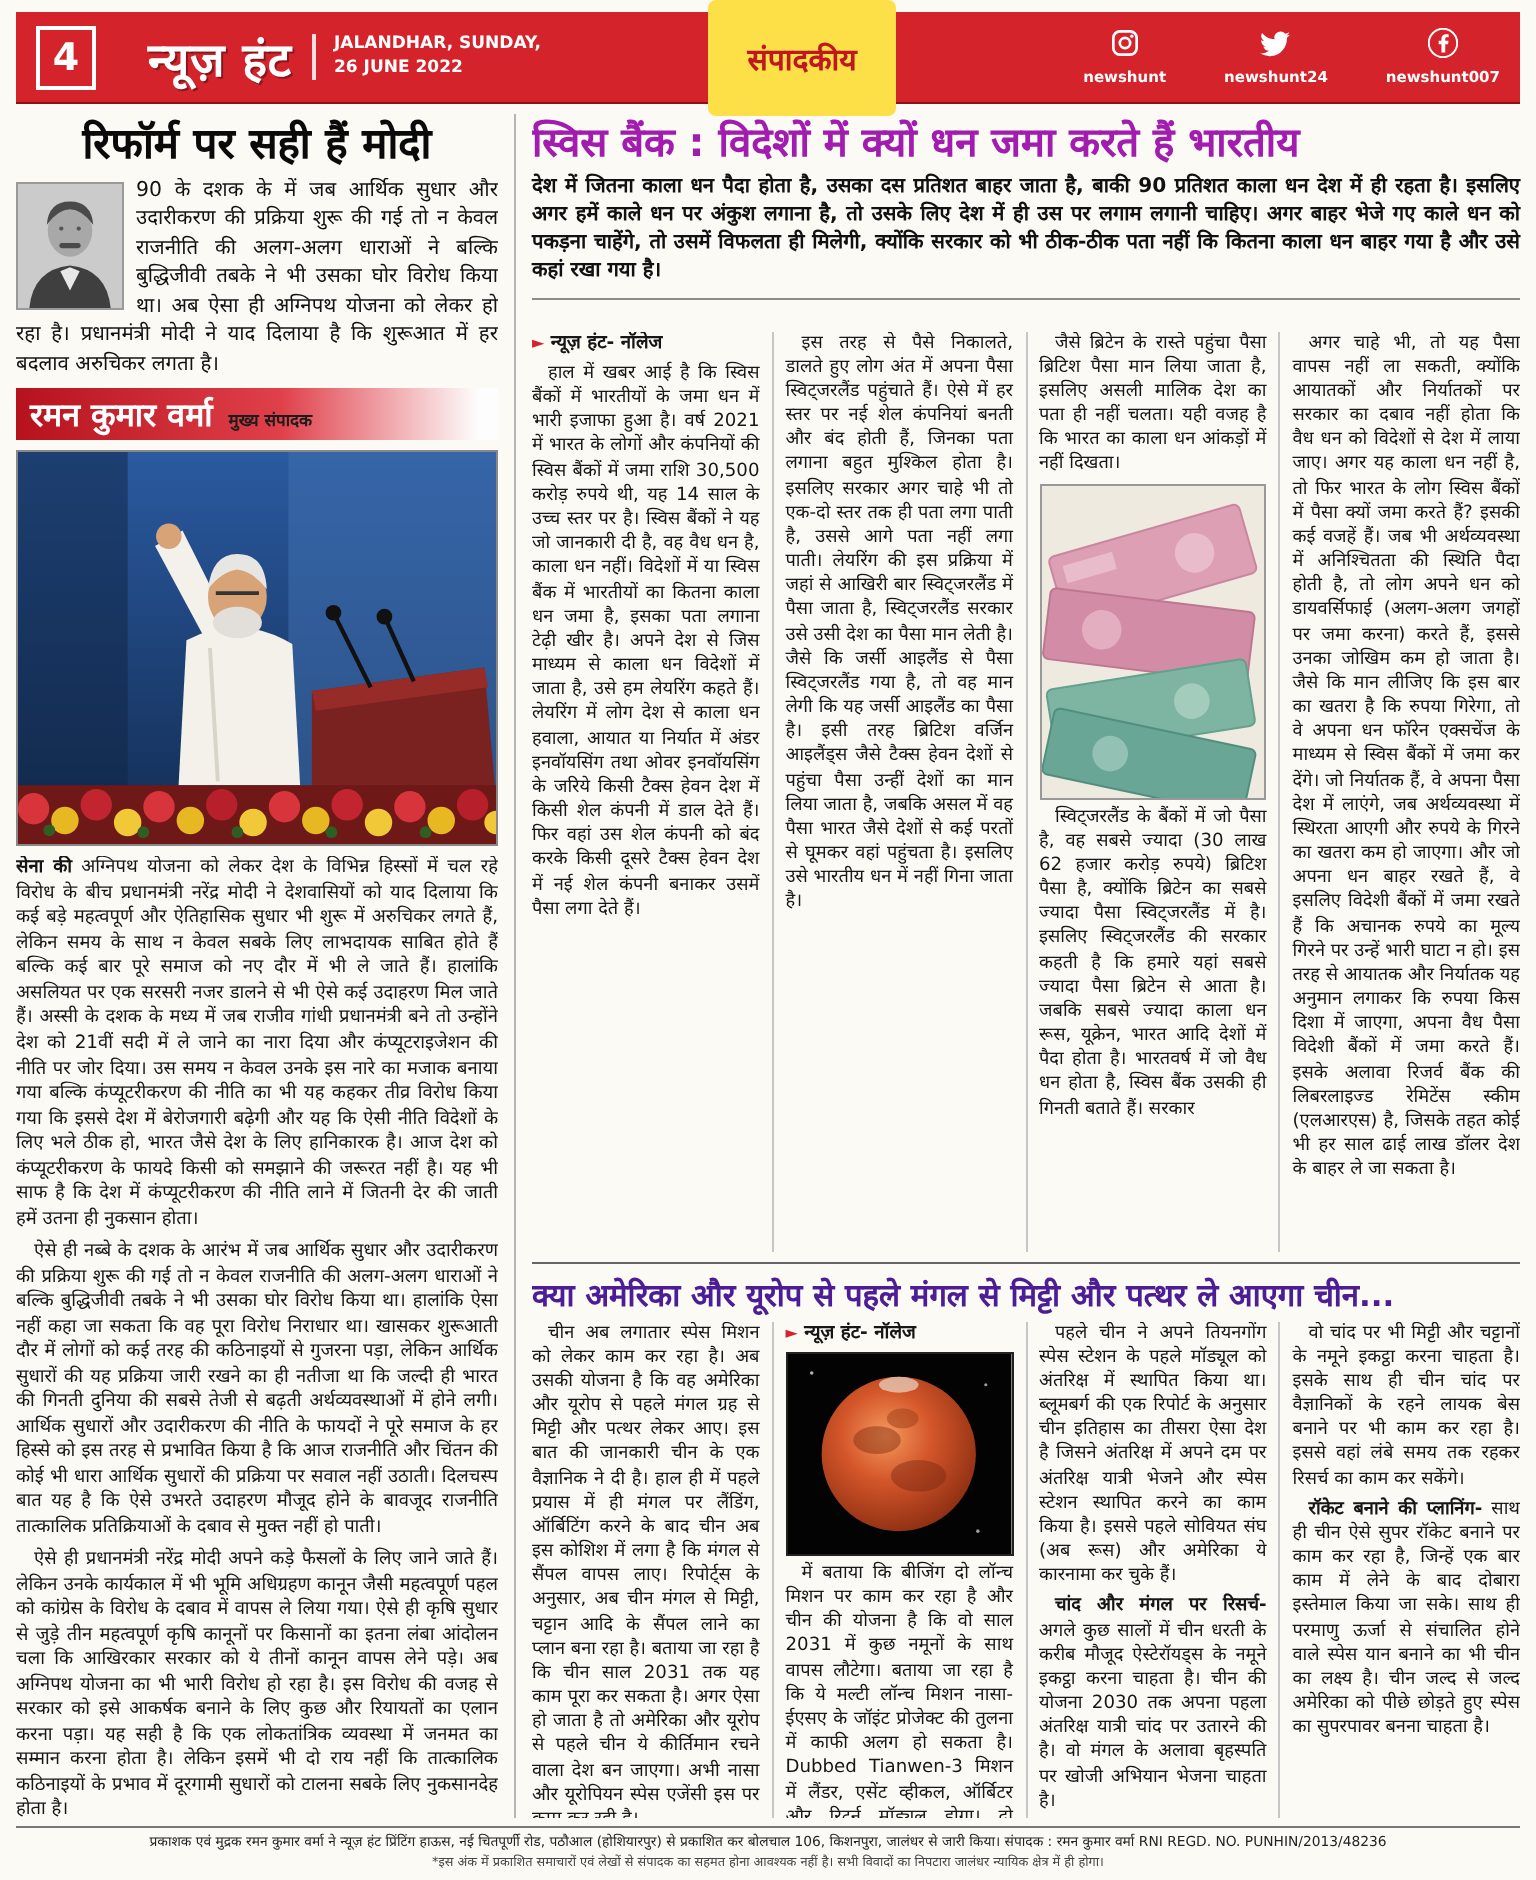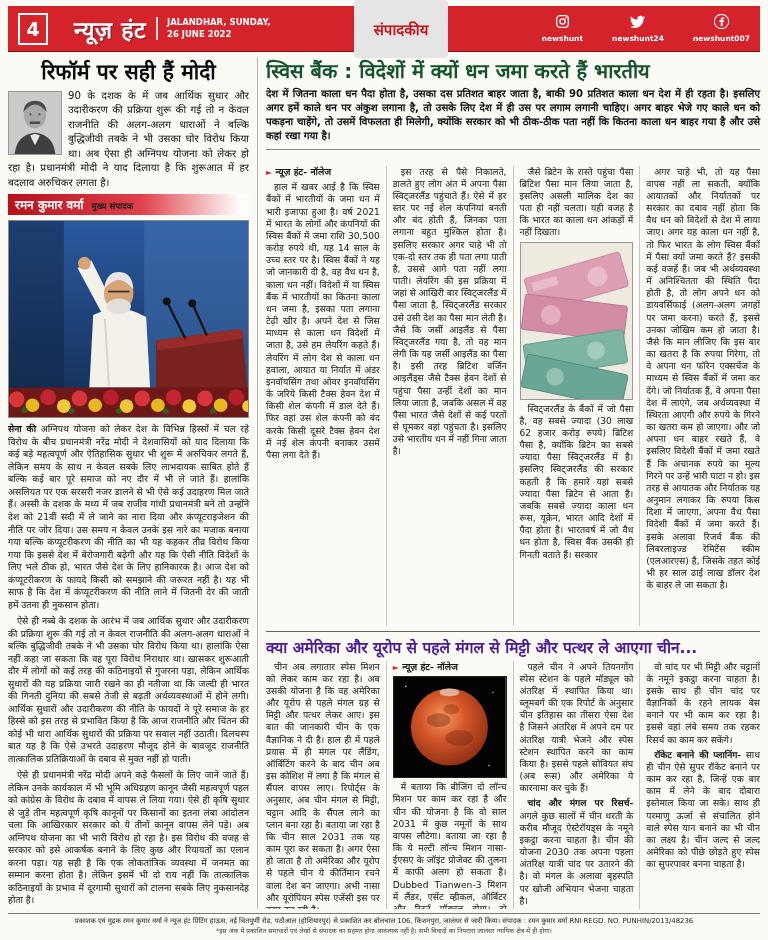--- a/index.html
+++ b/index.html
@@ -5,49 +5,49 @@
   * { box-sizing: border-box; margin: 0; padding: 0; }
   html, body { width: 768px; height: 940px; }
   body { font-family: "DejaVu Sans", sans-serif; background: #d8d4cc; }
   .page { width: 768px; height: 940px; background: #fbfaf5; padding: 6px 8px 4px; display: flex; flex-direction: column; overflow: hidden; }
 
   
   .masthead { background: #d5232b; height: 46px; display: flex; align-items: center; padding: 0 10px; color: #fff; flex: 0 0 auto; border-bottom: 1px solid #8e1016; }
   .pgnum { border: 2px solid #fff; width: 30px; height: 32px; display: flex; align-items: center; justify-content: center; font-size: 19px; font-weight: bold; }
   .logo { font-size: 23px; font-weight: bold; margin-left: 26px; letter-spacing: .5px; text-shadow: 1px 1px 0 rgba(0,0,0,.35); white-space: nowrap; }
   .dateline { margin-left: 10px; padding-left: 9px; border-left: 2px solid rgba(255,255,255,.85); font-size: 8.5px; font-weight: bold; line-height: 1.35; display: flex; flex-direction: column; }
-  .section-pill { background: #e5e5e5; color: #c01820; font-weight: bold; font-size: 15px; padding: 19px 20px; border-radius: 4px; margin: 0 auto; white-space: nowrap; }
+  .section-pill { background: #fde047; color: #c01820; font-weight: bold; font-size: 15px; padding: 19px 20px; border-radius: 4px; margin: 0 auto; white-space: nowrap; }
   .socials { display: flex; gap: 29px; margin-left: 10px; }
   .social { display: flex; flex-direction: column; align-items: center; gap: 1px; }
   .social svg { width: 15px; height: 15px; }
   .handle { font-size: 7.5px; font-weight: bold; }
 
   
   .content { flex: 1 1 auto; display: flex; margin-top: 5px; min-height: 0; }
   .left-col { width: 250px; flex: 0 0 auto; padding-right: 8px; border-right: 1px solid #b5b5b5; display: flex; flex-direction: column; min-height: 0; }
   .right-col { flex: 1; padding-left: 8px; display: flex; flex-direction: column; min-width: 0; min-height: 0; }
 
   
   .ed-headline { font-size: 21px; font-weight: bold; color: #0a0a0a; white-space: nowrap; overflow: hidden; margin-bottom: 4px; text-align: center; }
   .standfirst-wrap { overflow: hidden; }
   .author-photo { float: left; width: 54px; height: 64px; margin: 2px 6px 2px 0; border: 1px solid #999; }
   .author-photo svg { display: block; width: 100%; height: 100%; }
   .standfirst { font-size: 10.2px; line-height: 1.42; text-align: justify; color: #111; }
   .byline-bar { margin-top: 4px; background: linear-gradient(90deg, #b5121d, #e0404a 55%, #fdfdfd 96%); padding: 2px 7px; display: flex; align-items: baseline; gap: 8px; }
-  .byline-name { color: #fff; font-weight: bold; font-size: 12px; white-space: nowrap; }
+  .byline-name { color: #fff; font-weight: bold; font-size: 16px; white-space: nowrap; }
   .byline-role { color: #1c1c1c; font-size: 8.5px; font-weight: bold; white-space: nowrap; }
   .modi-photo { margin-top: 5px; width: 100%; height: 198px; border: 1px solid #888; flex: 0 0 auto; }
   .modi-photo svg { display: block; width: 100%; height: 100%; }
   .ed-body { margin-top: 5px; flex: 1; overflow: hidden; font-size: 9.2px; line-height: 1.36; text-align: justify; color: #151515; }
   .ed-body p { margin-bottom: 4px; text-indent: 9px; }
   .ed-body p:first-child { text-indent: 0; }
 
   
   .swiss { flex: 0 0 auto; }
-  .swiss-headline { font-size: 20px; font-weight: bold; white-space: nowrap; overflow: hidden; color: #14532d; }
+  .swiss-headline { font-size: 20px; font-weight: bold; white-space: nowrap; overflow: hidden; color: #a21caf; }
   .swiss-sf { font-size: 10.1px; font-weight: bold; line-height: 1.4; text-align: justify; color: #111; margin-top: 3px; border-bottom: 1px solid #8c8c8c; padding-bottom: 5px; margin-bottom: 16px; }
   .cols { display: flex; min-height: 0; }
   .col { flex: 1 1 0; min-width: 0; padding: 0 6px; font-size: 9.1px; line-height: 1.34; text-align: justify; color: #161616; }
   .col:first-child { padding-left: 0; }
   .col:last-child { padding-right: 0; }
   .col + .col { border-left: 1px solid #c6c6c6; }
   .col p { margin-bottom: 3px; text-indent: 8px; }
   .swiss-cols { height: 460px; overflow: hidden; }
   .byline-sm { font-weight: bold; font-size: 9.3px; margin-bottom: 3px; text-indent: 0; }
   .arr { color: #d5232b; font-size: 8px; }

